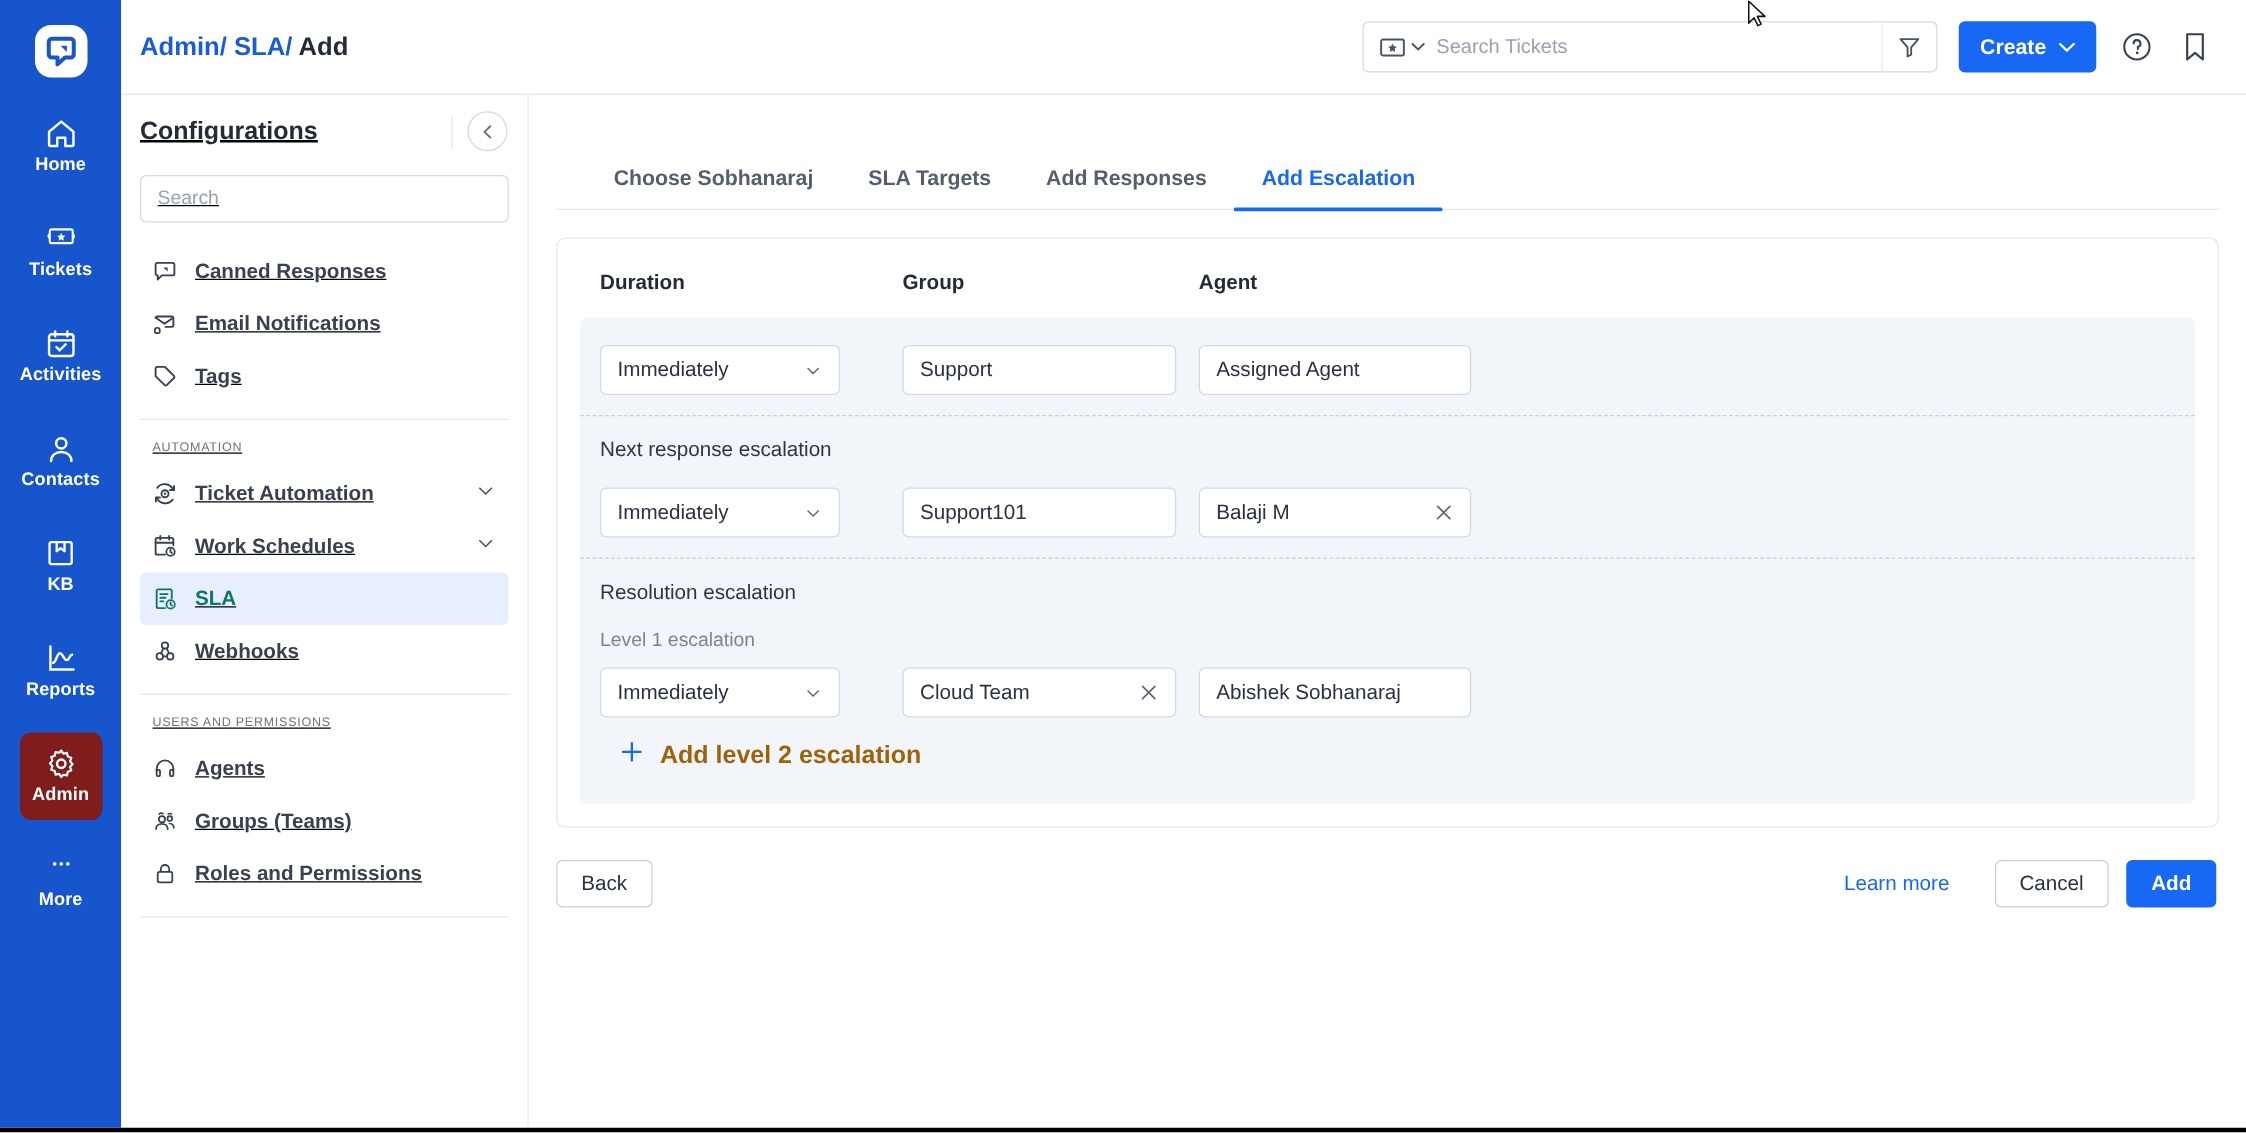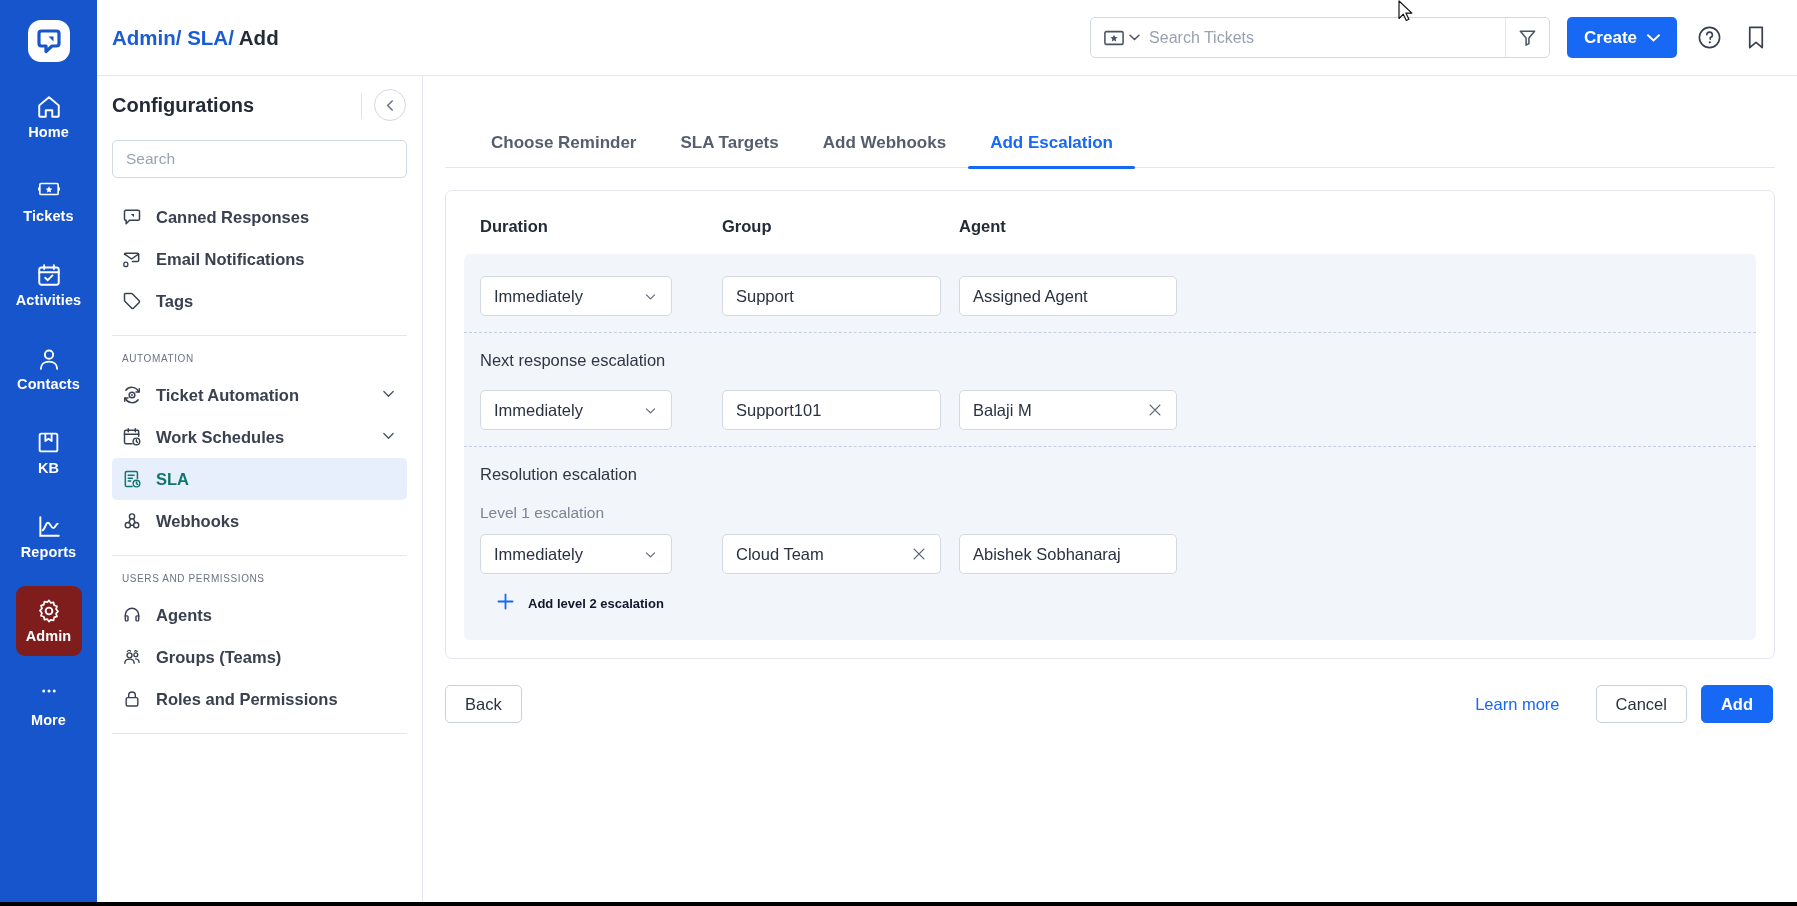--- a/index.html
+++ b/index.html
@@ -105,20 +105,21 @@
   
   .body { flex: 1; display: flex; min-height: 0; }
 
   
   .cfg {
     width: 326px; flex: 0 0 326px;
     border-right: 1px solid #e4e8ee;
     background: #fff;
     display: flex; flex-direction: column;
     overflow: hidden;
+    text-decoration: underline;
   }
   .cfg-head {
     height: 58px;
     display: flex; align-items: center;
     padding: 0 16px 0 15px;
   }
   .cfg-title { font-size: 20px; font-weight: 700; color: #232b37; }
   .cfg-collapse {
     margin-left: auto;
     width: 32px; height: 32px; border-radius: 50%;
@@ -232,21 +233,21 @@
   }
   .field.sel { width: 192px; }
   .field.grp { width: 219px; }
   .field.agt { width: 218px; }
   .field .val { flex: 1; white-space: nowrap; overflow: hidden; }
   .field .trail { margin-left: 8px; display:flex; align-items:center; }
 
   .addlevel {
     display: inline-flex; align-items: center; gap: 13px;
     margin: 18px 0 2px 16px;
-    color: #0f172a; font-size: 13px; font-weight: 700;
+    color: #a16207; font-size: 20px; font-weight: 700;
     cursor: pointer;
   }
 
   .footer {
     display: flex; align-items: center;
     margin: 26px 22px 0 22px;
     padding-right: 2px;
   }
   .btn {
     height: 38px; padding: 0 19px;
@@ -513,23 +514,23 @@
                 </svg>
               </span>
               <span>Roles and Permissions</span>
             </div>
             <div class="cfg-sep"></div>
           </div>
       </aside>
 
       <main class="main">
         <div class="tabs" id="tabs">
-            <div class="tab">Choose Reminder</div>
+            <div class="tab">Choose Sobhanaraj</div>
             <div class="tab">SLA Targets</div>
-            <div class="tab">Add Webhooks</div>
+            <div class="tab">Add Responses</div>
             <div class="tab active">Add Escalation</div>
           </div>
 
         <section class="card">
           <div class="colhead">
             <div class="c1">Duration</div>
             <div class="c2">Group</div>
             <div class="c3">Agent</div>
           </div>
 

